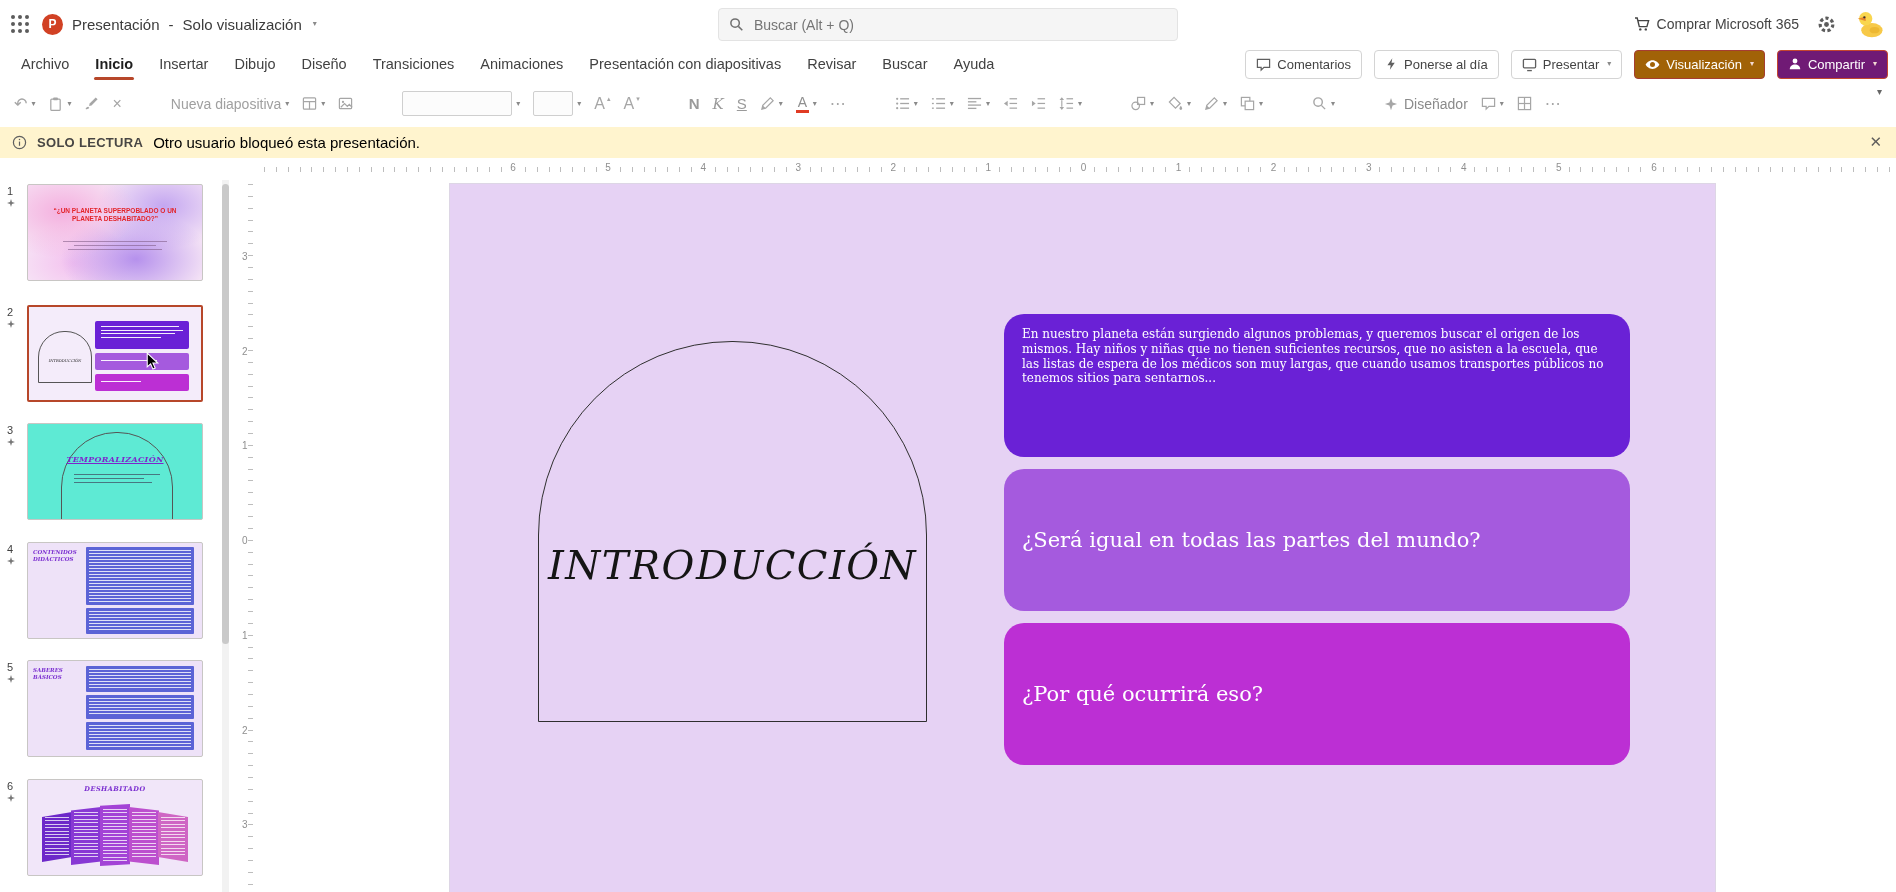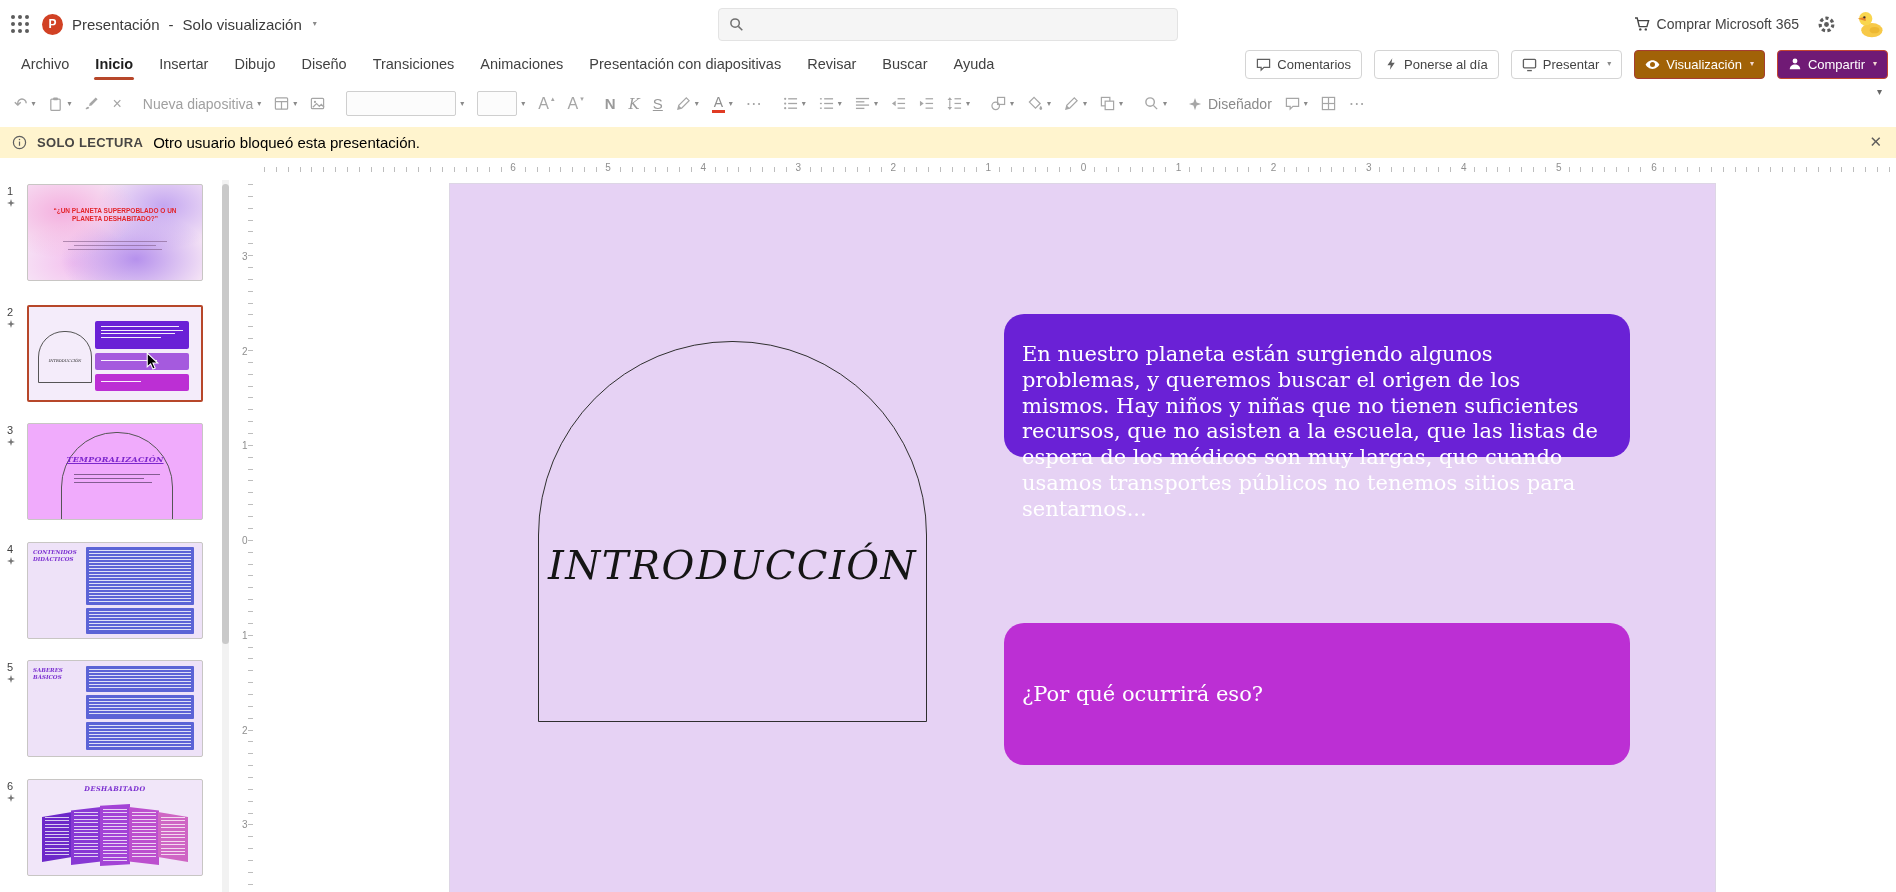--- a/index.html
+++ b/index.html
@@ -36,21 +36,21 @@
   .pill.red1{background:#a16207;border-color:#a63d32;color:#fff}
   .pill.red2{background:#701a75;border-color:#c5472e;color:#fff}
   .pill.red1 svg,.pill.red2 svg{color:#fff}
   .pill.red1 .dd,.pill.red2 .dd{color:#f3d9d4}
 
   
   #toolbar{position:absolute;left:0;top:80px;width:1896px;height:47px;background:#fff;border-bottom:1px solid #ededed}
   .tb-inner{display:flex;align-items:center;height:100%;padding:0 14px;color:#a6a6a6}
   .ti{display:flex;align-items:center;gap:2px;margin-right:13px;cursor:pointer;color:#a6a6a6}
   .ti svg{color:#a6a6a6}
-  .g{margin-left:8px}
+  .g{margin-left:36px}
   .uchar{font-size:16px;line-height:1}
   .dtext{font-size:14px;color:#a0a0a0;white-space:nowrap}
   .fbox{width:108px;height:23px;border:1px solid #cfcfcf;border-radius:2px;background:#fcfcfc;display:inline-block}
   .sbox{width:38px}
   .supdd{font-size:7px;margin-top:-10px;color:#a6a6a6}
   .bold{font-weight:700;font-size:15px;color:#9a9a9a}
   .italic{font-style:italic;font-family:"DejaVu Serif",serif;font-size:15px;color:#9a9a9a}
   .underline{text-decoration:underline;font-size:15px;color:#9a9a9a}
   .fc{display:inline-flex;flex-direction:column;align-items:center;line-height:1}
   .fc span:first-child{font-size:14px;color:#8f8f8f}
@@ -85,21 +85,21 @@
   .t1-lines i{display:block;height:1.3px;background:#7a5580;opacity:.55}
 
   
   .t2{background:#f4ecfa}
   .t2-arch{position:absolute;left:9px;top:24px;width:52px;height:50px;border:1px solid #555;border-radius:26px 26px 0 0}
   .t2-label{position:absolute;left:-24px;right:-24px;top:50%;text-align:center;font:italic 6px "DejaVu Serif",serif;color:#222;transform:scale(.62)}
   .t2bar{position:absolute;left:66px;width:94px;border-radius:2px}
   .wline{height:1px;background:rgba(255,255,255,.92)}
 
   
-  .t3{background:#f0abfc}
+  .t3{background:#5eead4}
   .t3-arch{position:absolute;left:33px;top:8px;width:110px;height:95px;border:1px solid #555;border-radius:55px 55px 0 0}
   .t3-title{position:absolute;left:0;right:0;top:30px;text-align:center;font:italic 700 8px "DejaVu Serif",serif;color:#7d26cd;text-decoration:underline;letter-spacing:.3px}
   .t3-lines{position:absolute;left:46px;top:50px;display:flex;flex-direction:column;gap:3px}
   .t3-lines i{display:block;height:1px;background:#3a2a4a;opacity:.6}
 
   
   .t45{background:#eee2f8}
   .t45-title{position:absolute;left:5px;top:6px;width:50px;font:italic 700 5.5px "DejaVu Serif",serif;color:#7b2fd0;line-height:1.3}
   .bluebox{position:absolute;left:58px;width:108px;background:#5b63d6;border-radius:1px}
   .bluebox i{position:absolute;left:3px;right:3px;top:3px;bottom:3px;
@@ -122,21 +122,21 @@
                  background:repeating-linear-gradient(to bottom,#bdbdbd 0 1px,transparent 1px 11.86px)}
   .vnum{position:absolute;left:4px;transform:translateY(-50%);font-size:10px;color:#8f8f8f;background:#fff;padding:2px 0}
 
   
   #slide{position:absolute;left:450px;top:184px;width:1265px;height:708px;background:#e6d2f4;box-shadow:0 0 0 1px rgba(120,90,150,.25)}
   #arch{position:absolute;left:88px;top:157px;width:387px;height:379px;border:1.5px solid #2f2f2f;border-radius:194px 194px 0 0}
   #arch-title{position:absolute;left:-40px;right:-40px;top:200px;text-align:center;
               font:italic 400 40px "DejaVu Serif",serif;letter-spacing:1.5px;color:#151515}
   .slidebox{position:absolute;left:554px;width:626px;border-radius:20px;color:#fff;
             font-family:"DejaVu Serif",serif;box-sizing:border-box}
-  #sbox1{top:130px;height:143px;padding:28px 18px;font-size:21px;line-height:1.23}
+  #sbox1{top:130px;height:143px;padding:13px 18px;font-size:12px;line-height:1.23}
   #sbox2{top:285px;height:142px;display:flex;align-items:center;padding:0 18px;font-size:21px}
   #sbox3{top:439px;height:142px;display:flex;align-items:center;padding:0 18px;font-size:21px}
 
   #cursor{position:absolute;left:144px;top:352px;pointer-events:none;z-index:50}
 </style>
 </head>
 <body>
 
 <div id="topbar">
   <span id="waffle">
@@ -159,20 +159,21 @@
     <span class="ttl">Solo visualización</span>
     <span class="dd">▾</span>
   </div>
   <div id="searchwrap">
     <span>
       <svg width="15" height="15" viewBox="0 0 16 16" fill="none" stroke="currentColor" stroke-width="1.6">
         <circle cx="6.5" cy="6.5" r="4.5"></circle>
           <line x1="10" y1="10" x2="14.2" y2="14.2"></line>
       </svg>
     </span>
+    <input placeholder="Buscar (Alt + Q)" style="">
   </div>
   <div id="topbar-right">
     <span class="buy">
       <span>
         <svg width="16" height="16" viewBox="0 0 16 16" fill="none" stroke="currentColor" stroke-width="1.4">
           <path d="M1 2h2.2l2.1 8.6h7.6l1.7-6H4.2"></path>
           <circle cx="6.3" cy="13.4" r="1.2" fill="currentColor" stroke="none"></circle>
           <circle cx="11.8" cy="13.4" r="1.2" fill="currentColor" stroke="none"></circle>
         </svg>
       </span>
@@ -626,20 +627,23 @@
     </div>
 </div>
 
 <div id="slide" style="background: rgb(230, 210, 244);">
   <div id="arch">
     <div id="arch-title">INTRODUCCIÓN</div>
   </div>
   <div class="slidebox" id="sbox1" style="background: rgb(106, 33, 214);">
     <span>En nuestro planeta están surgiendo algunos problemas, y queremos buscar el origen de los mismos. Hay niños y niñas que no tienen suficientes recursos, que no asisten a la escuela, que las listas de espera de los médicos son muy largas, que cuando usamos transportes públicos no tenemos sitios para sentarnos...</span>
   </div>
+  <div class="slidebox" id="sbox2" style="background: rgb(165, 90, 222);">
+    <span>¿Será igual en todas las partes del mundo?</span>
+  </div>
   <div class="slidebox" id="sbox3" style="background: rgb(188, 47, 212);">
     <span>¿Por qué ocurrirá eso?</span>
   </div>
 </div>
 
 <span id="cursor">
   <svg width="17" height="19" viewBox="0 0 12 18">
     <path d="M1 1v13l3.2-2.8L6.4 16.2l2.2-1-2.2-4.7H11z" fill="#000" stroke="#fff" stroke-width="1"></path>
   </svg>
 </span>

